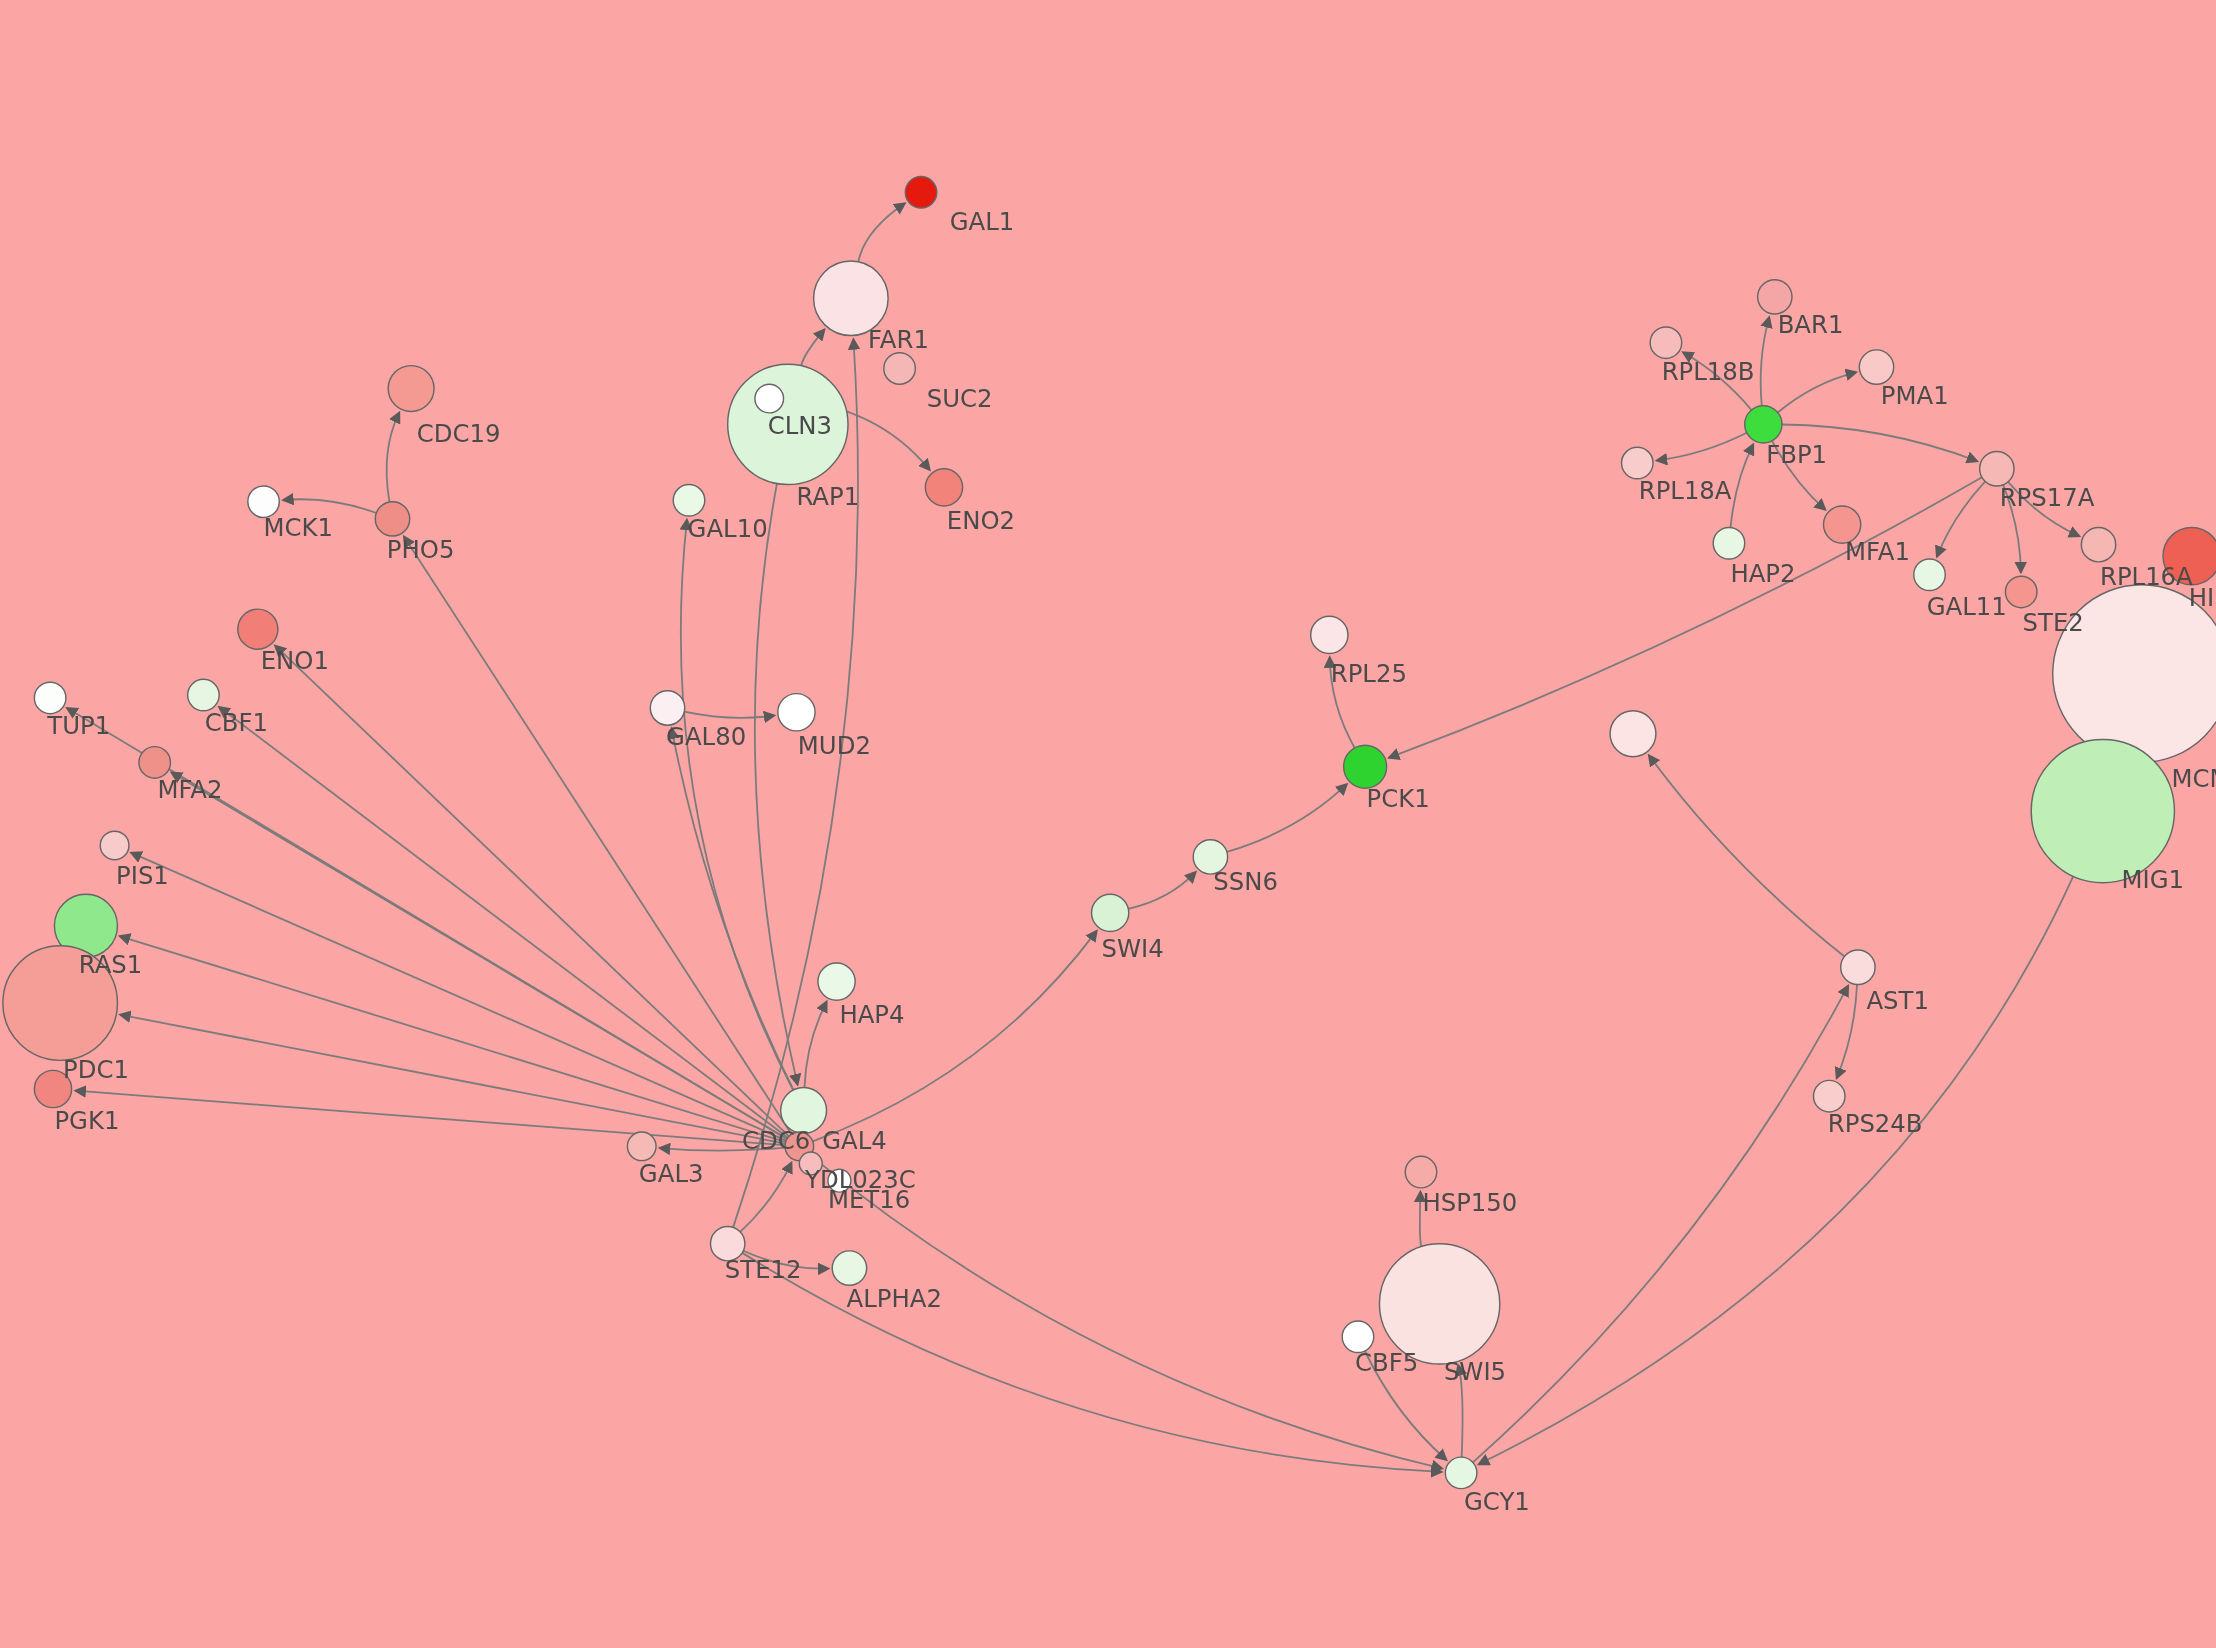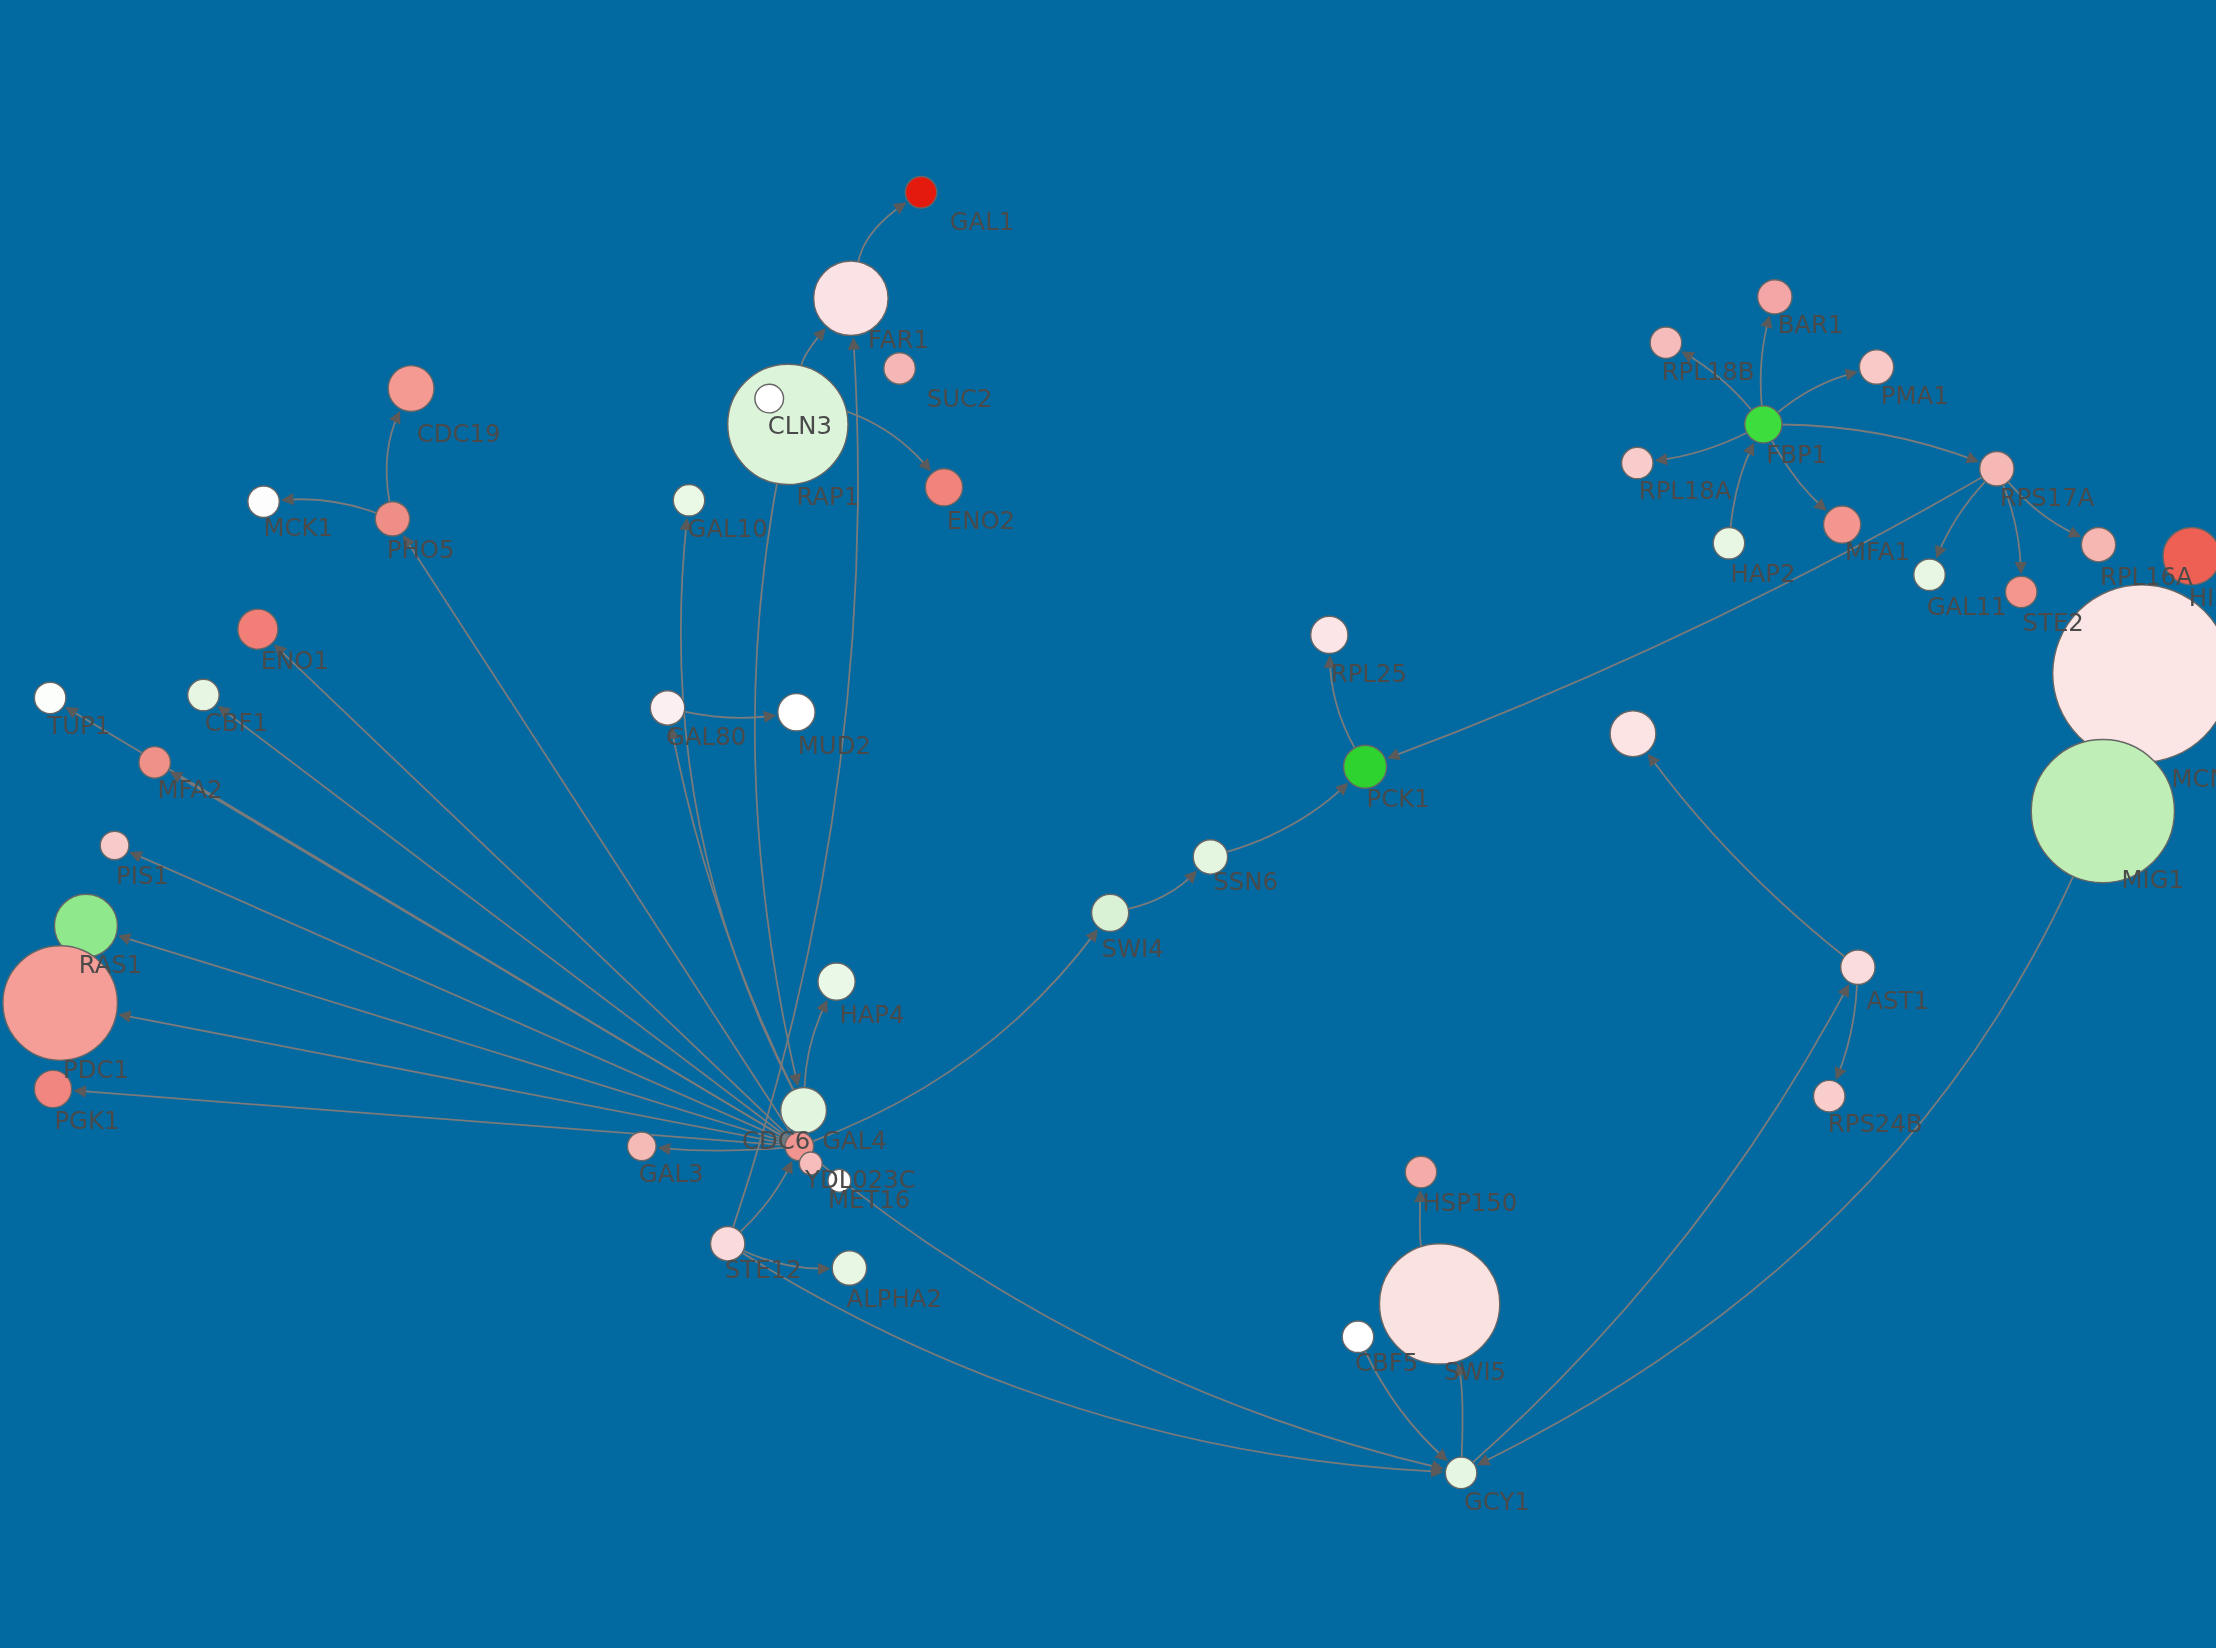--- a/index.html
+++ b/index.html
@@ -1,16 +1,16 @@
 <!DOCTYPE html>
 <html style="font-size:12.4px"><head>
 <meta charset="utf-8">
 <style>
   html,body{margin:0;padding:0;background:#ffffff;}
-  #stage{position:relative;width:2216px;height:1648px;background:#0369a1;overflow:hidden;}
+  #stage{position:relative;width:2216px;height:1648px;background:#fca5a5;overflow:hidden;}
   svg{display:block;width:2216px;height:1648px;}
   .edge{fill:none;stroke:#7b7b7b;stroke-width:1.25px;}
   circle.node{stroke:#666666;stroke-width:1px;}
   text.nlabel{fill:#4a4a4a;font-family:"DejaVu Sans","Liberation Sans",sans-serif;font-size:17px;}
 </style>
 </head>
 <body>
 
 <div id="stage">
   <svg id="graph" xmlns="http://www.w3.org/2000/svg" viewBox="0 0 1547 1150" preserveAspectRatio="xMidYMid meet">

